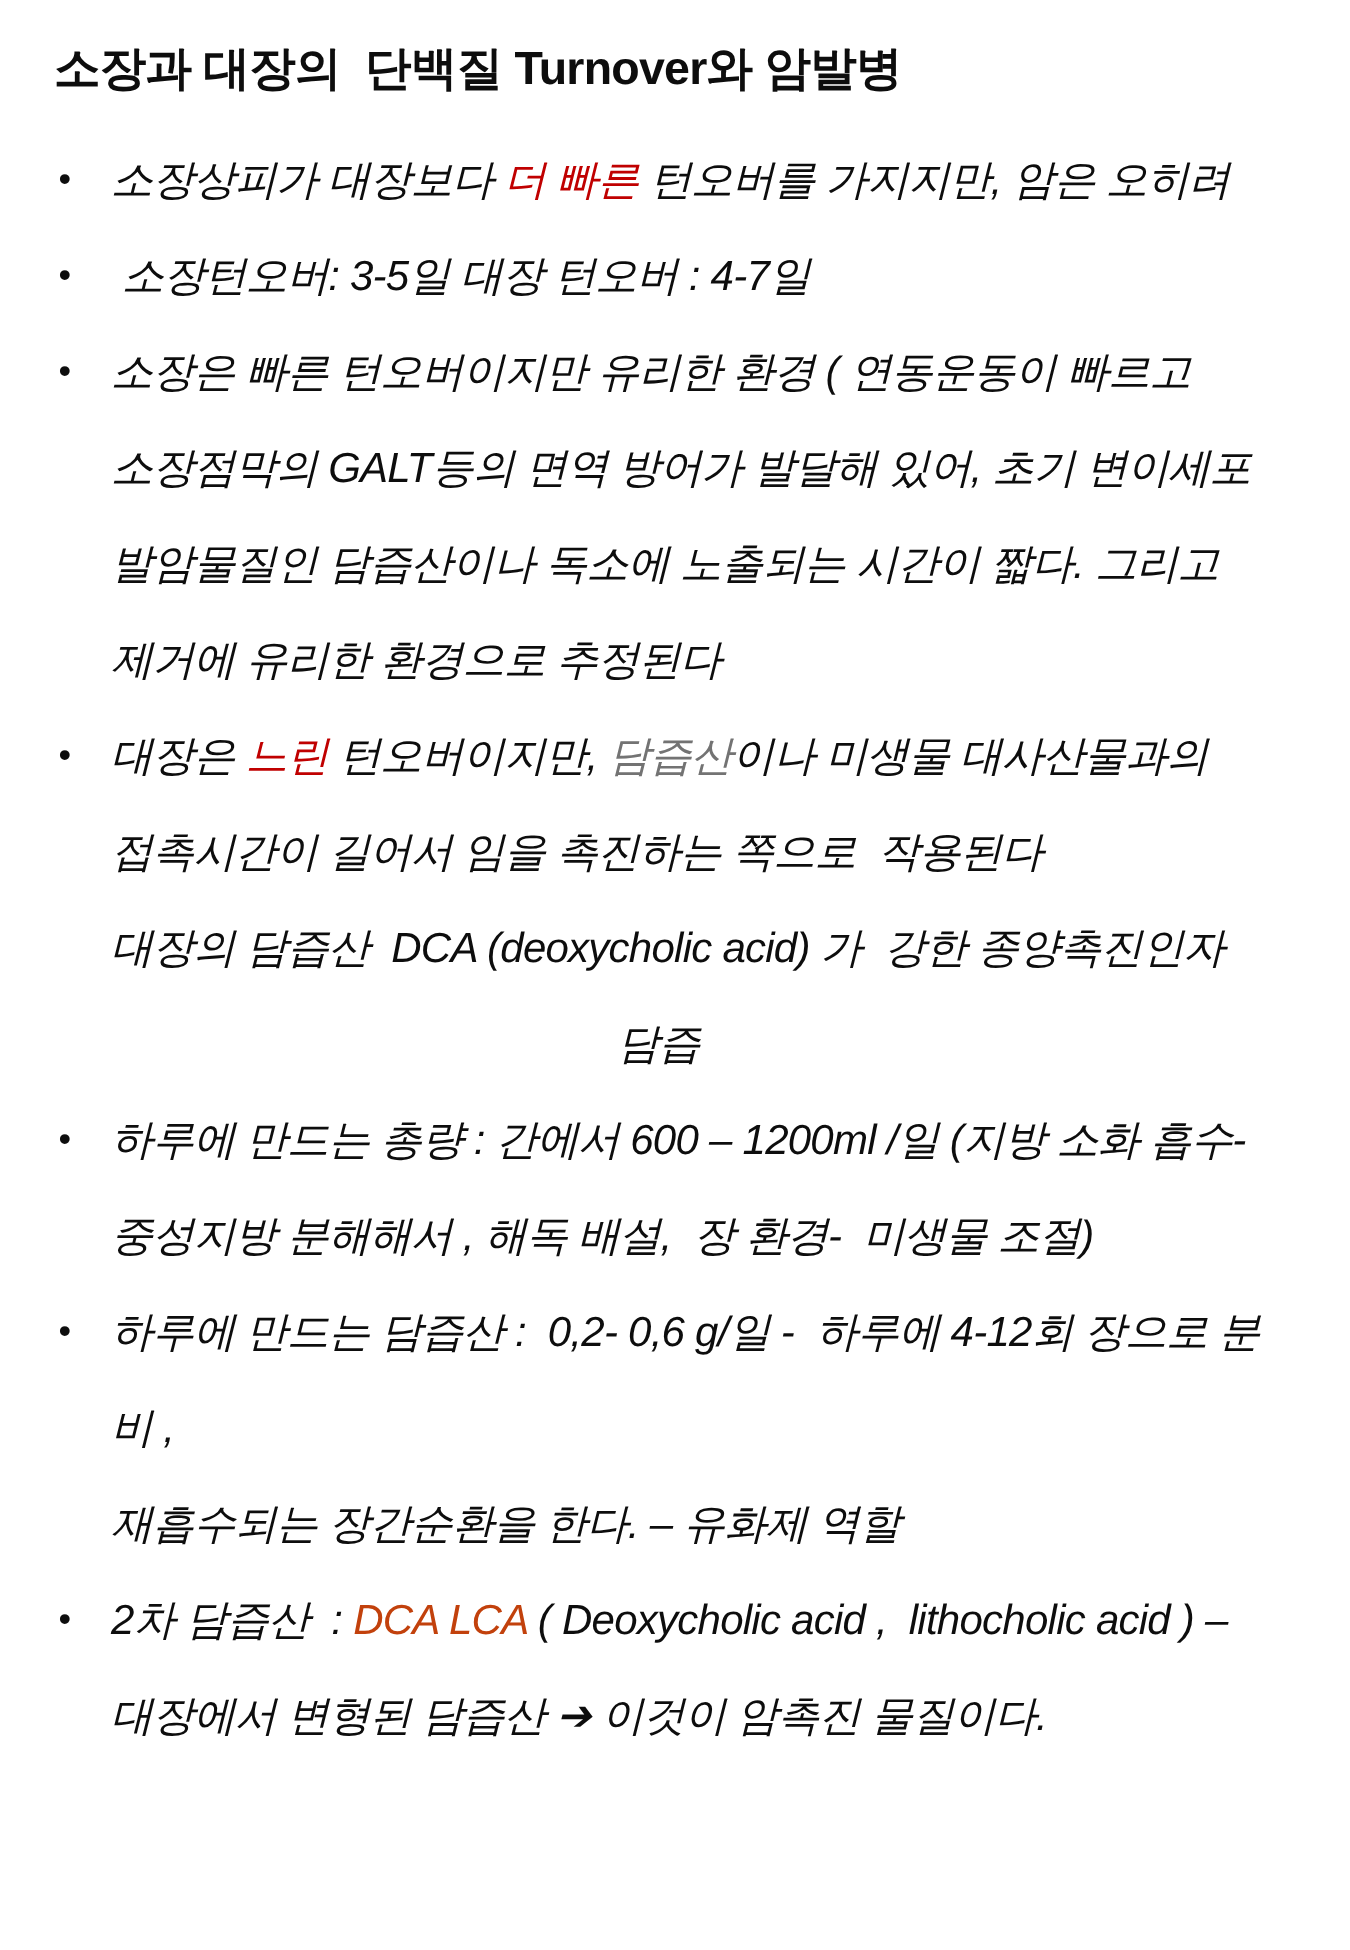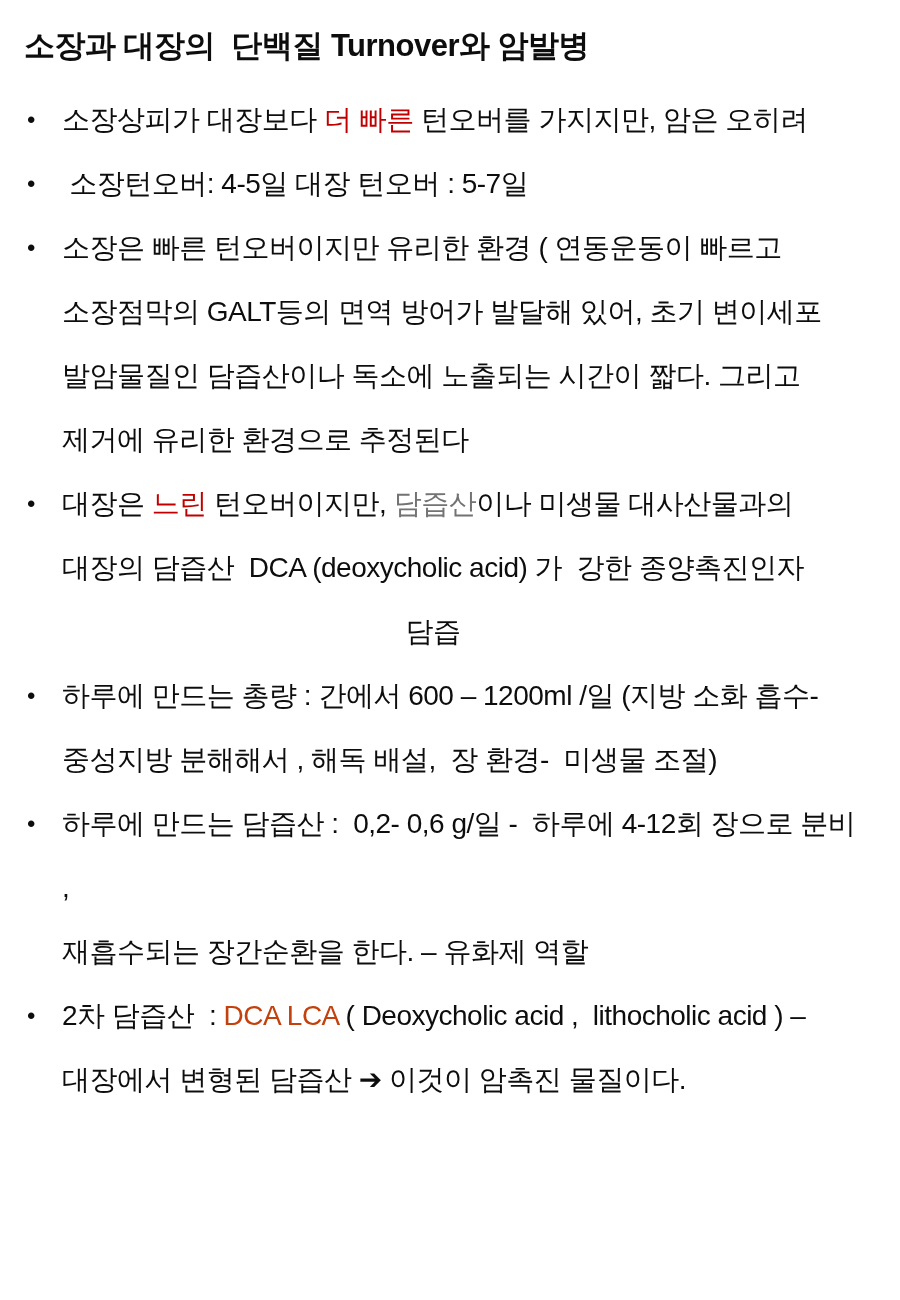--- a/index.html
+++ b/index.html
@@ -11,21 +11,21 @@
     width: 900px;
     height: 1300px;
     overflow: hidden;
     font-family: "Liberation Sans", sans-serif;
     color: #111111;
   }
   .page {
     box-sizing: border-box;
     width: 900px;
     height: 1300px;
-    padding: 26px 38px 0 24px;
+    padding: 26px 38px 0 36px;
     background: #ffffff;
   }
   .title {
     font-size: 31px;
     font-weight: bold;
     line-height: 40px;
     letter-spacing: -0.5px;
     margin-bottom: 22px;
     white-space: pre-wrap;
     color: #0d0d0d;
@@ -49,20 +49,21 @@
   .block .btext {
     flex: 1 1 auto;
     min-width: 0;
   }
   .line {
     font-size: 28px;
     line-height: 64px;
     letter-spacing: -0.5px;
     white-space: pre-wrap;
     color: #0d0d0d;
+    font-style: italic;
   }
   .block.plain {
     margin-left: -20px;
     text-align: center;
   }
 </style>
 </head>
 <body>
 
 <div class="page">
@@ -70,36 +71,37 @@
   <div class="content">
       <div class="block bullet">
         <span class="marker">•</span>
         <div class="btext">
           <div class="line"><span>소장상피가 대장보다 </span><span style="color: rgb(192, 0, 0);">더 빠른</span><span> 턴오버를 가지지만, 암은 오히려</span></div>
         </div>
       </div>
       <div class="block bullet">
         <span class="marker">•</span>
         <div class="btext">
-          <div class="line"><span> 소장턴오버: 4-5일 대장 턴오버 : 5-7일</span></div>
+          <div class="line"><span> 소장턴오버: 3-5일 대장 턴오버 : 4-7일</span></div>
         </div>
       </div>
       <div class="block bullet">
         <span class="marker">•</span>
         <div class="btext">
           <div class="line"><span>소장은 빠른 턴오버이지만 유리한 환경 ( 연동운동이 빠르고</span></div>
           <div class="line"><span>소장점막의 GALT등의 면역 방어가 발달해 있어, 초기 변이세포</span></div>
           <div class="line"><span>발암물질인 담즙산이나 독소에 노출되는 시간이 짧다. 그리고</span></div>
           <div class="line"><span>제거에 유리한 환경으로 추정된다</span></div>
         </div>
       </div>
       <div class="block bullet">
         <span class="marker">•</span>
         <div class="btext">
           <div class="line"><span>대장은 </span><span style="color: rgb(192, 0, 0);">느린</span><span> 턴오버이지만, </span><span style="color: #737373;">담즙산</span><span>이나 미생물 대사산물과의</span></div>
+          <div class="line"><span>접촉시간이 길어서 임을 촉진하는 쪽으로  작용된다</span></div>
           <div class="line"><span>대장의 담즙산  DCA (deoxycholic acid) 가  강한 종양촉진인자</span></div>
         </div>
       </div>
       <div class="block plain">
         <div class="btext">
           <div class="line"><span>담즙</span></div>
         </div>
       </div>
       <div class="block bullet">
         <span class="marker">•</span>

